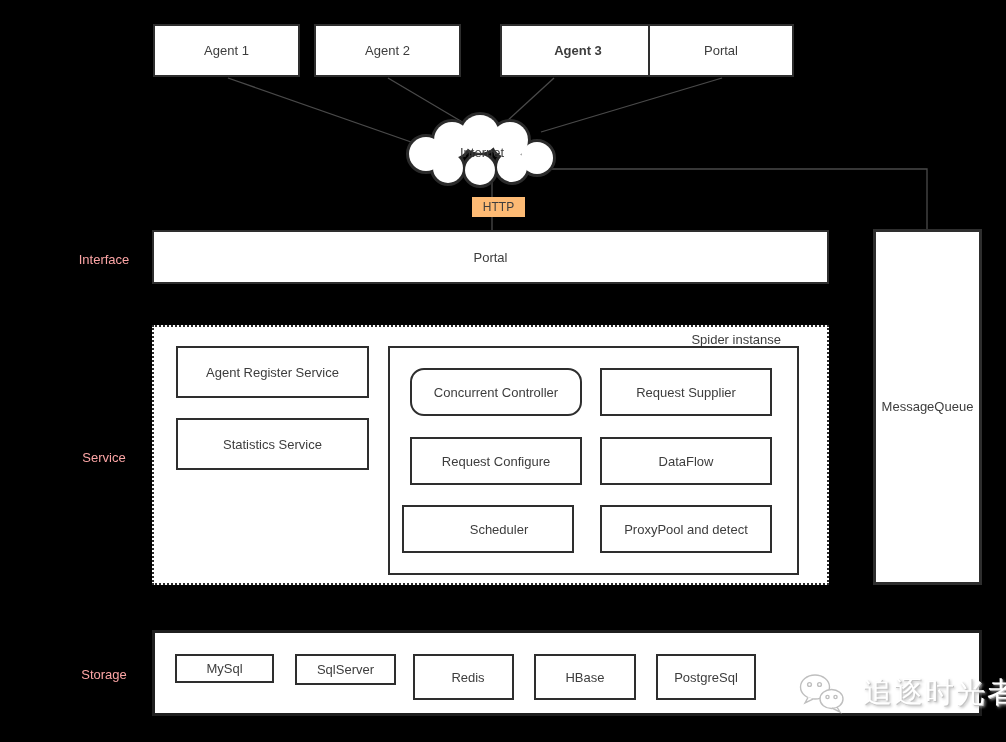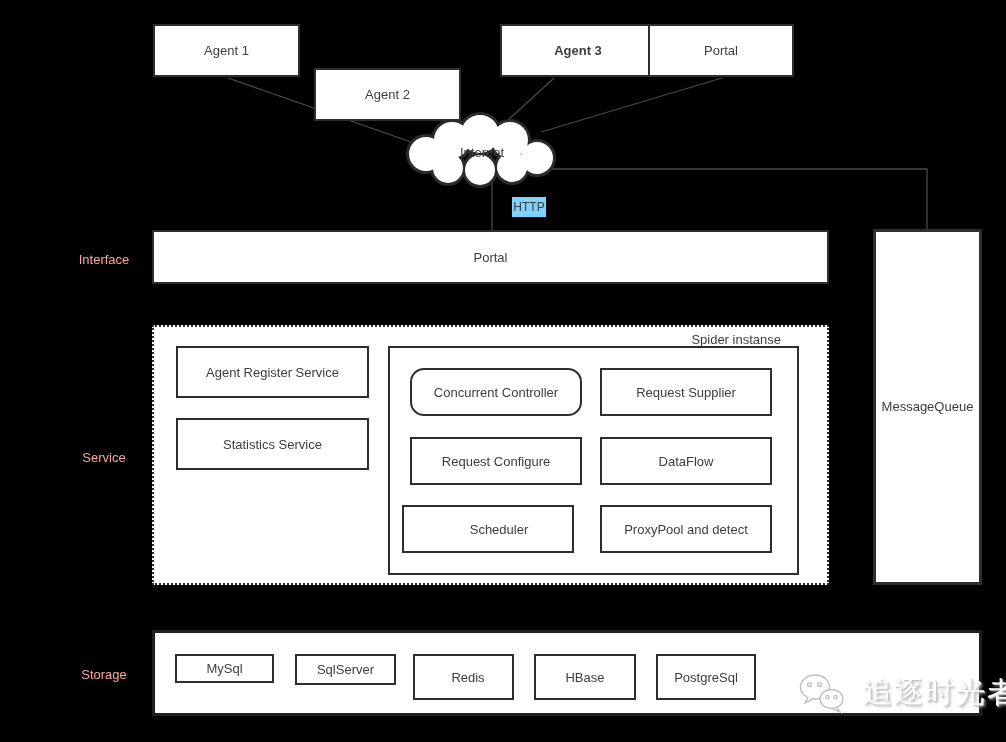--- a/index.html
+++ b/index.html
@@ -26,25 +26,25 @@
   .layer-label {
     position: absolute;
     color: #fca5a5;
     font-size: 13px;
     width: 110px;
     text-align: center;
   }
   #svg-layer { position: absolute; left: 0; top: 0; }
   .http-chip {
     position: absolute;
-    left: 472px; top: 197px; width: 34px; height: 20px;
-    background: #7dd3fc;
+    left: 472px; top: 197px; width: 53px; height: 20px;
+    background: #fdba74;
     color: #3d3d3d;
     font-size: 12px;
-    display: flex; align-items: center; justify-content: center; margin-left: 40px;
+    display: flex; align-items: center; justify-content: center;
   }
   .service-container {
     position: absolute;
     left: 152px; top: 325px; width: 677px; height: 260px;
     background: #ffffff;
     border: 2px dotted #2b2b2b;
   }
   .spider-title {
     position: absolute;
     right: 46px; top: 5px;
@@ -120,21 +120,21 @@
         <circle cx="480" cy="170" r="15"></circle>
           <circle cx="448" cy="168" r="15"></circle>
       </g>
       <text x="482" y="157" text-anchor="middle" font-size="13" fill="#3d3d3d" font-family="Liberation Sans, sans-serif">Internet</text>
     </g>
   </svg>
 
   <div class="node" style="left:153px; top:24px; width:147px; height:53px;">
     <span>Agent 1</span>
   </div>
-  <div class="node" style="left:314px; top:24px; width:147px; height:53px;margin-top:44px;">
+  <div class="node" style="left:314px; top:24px; width:147px; height:53px;">
     <span>Agent 2</span>
   </div>
   <div class="node" style="left:500px; top:24px; width:156px; height:53px;font-weight:bold;">
     <span>Agent 3</span>
   </div>
   <div class="node" style="left:648px; top:24px; width:146px; height:53px;">
     <span>Portal</span>
   </div>
 
   <div class="http-chip">

